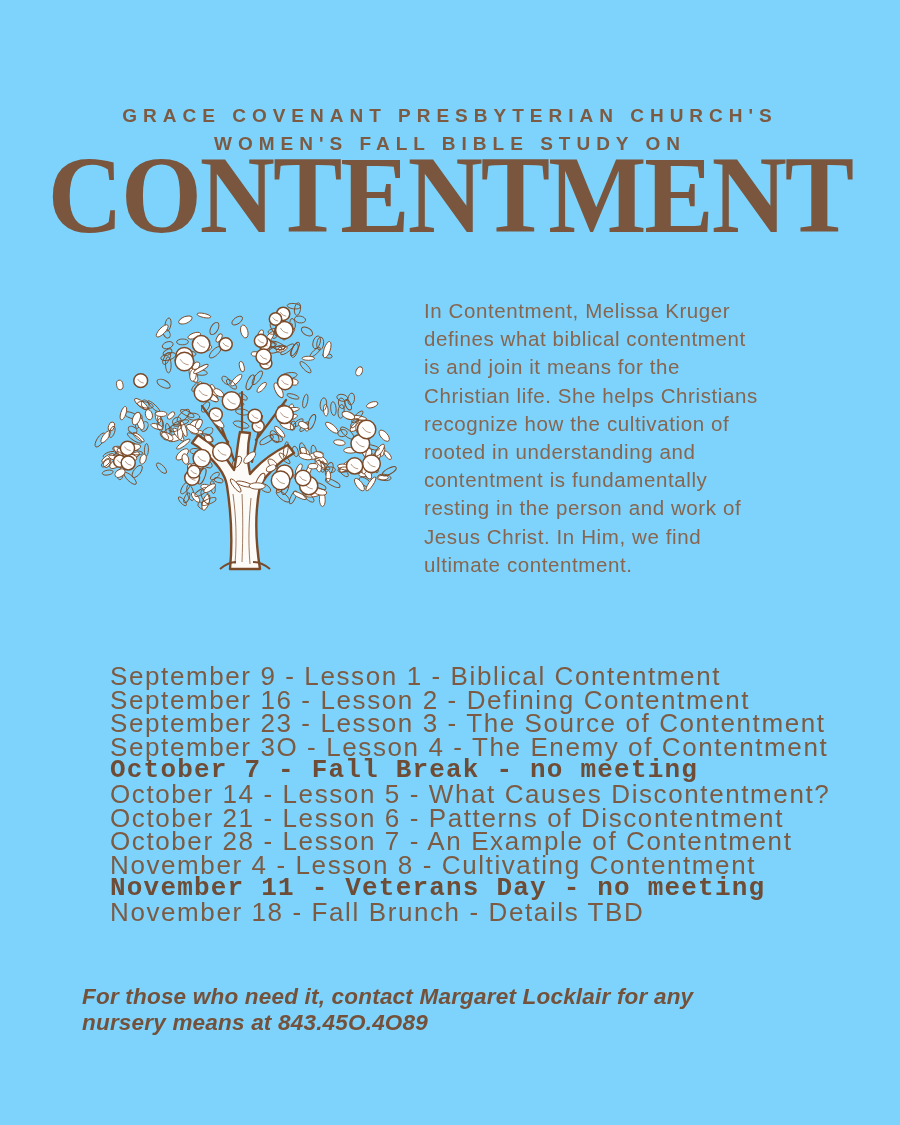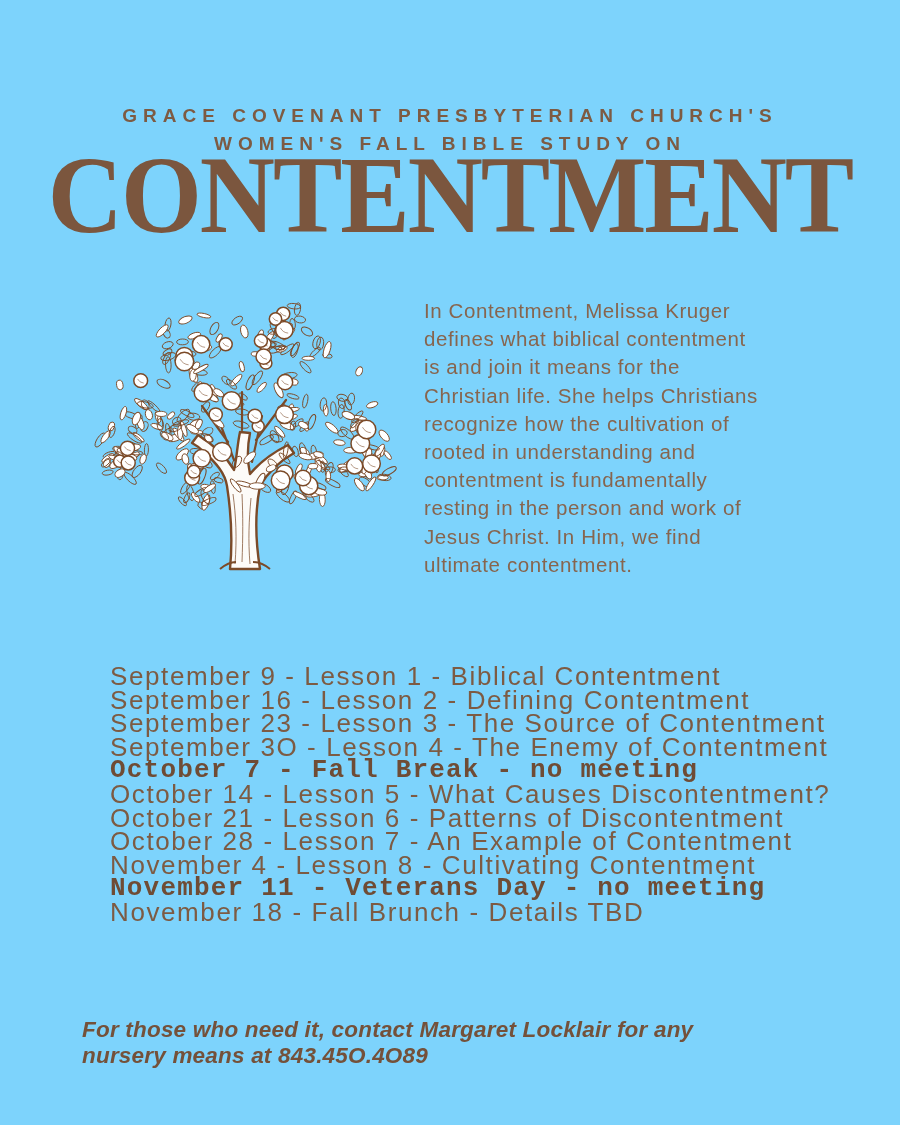--- a/index.html
+++ b/index.html
@@ -32,21 +32,21 @@
   .lead div,.nursery div{white-space:nowrap;}
   .schedule{
     position:absolute;left:78px;top:665px;
     font-size:26px;line-height:23.6px;letter-spacing:1.6px;color:#7d5b43;margin-left:32px;
   }
   .schedule div{white-space:nowrap;}
   .schedule .bold{font-weight:700;color:#6f4c35;letter-spacing:1.2px;font-family:Liberation Mono, monospace;}
   .nursery{
     position:absolute;left:82px;top:984px;
     font-style:italic;font-weight:700;font-size:22.5px;line-height:26px;
-    letter-spacing:0.2px;color:#74513a;margin-top:33px;
+    letter-spacing:0.2px;color:#74513a;
   }
 </style>
 </head>
 <body>
 
 <div class="page">
 
   <div class="kicker">
     <div>GRACE COVENANT PRESBYTERIAN CHURCH'S</div>
     <div>WOMEN'S FALL BIBLE STUDY ON</div>

